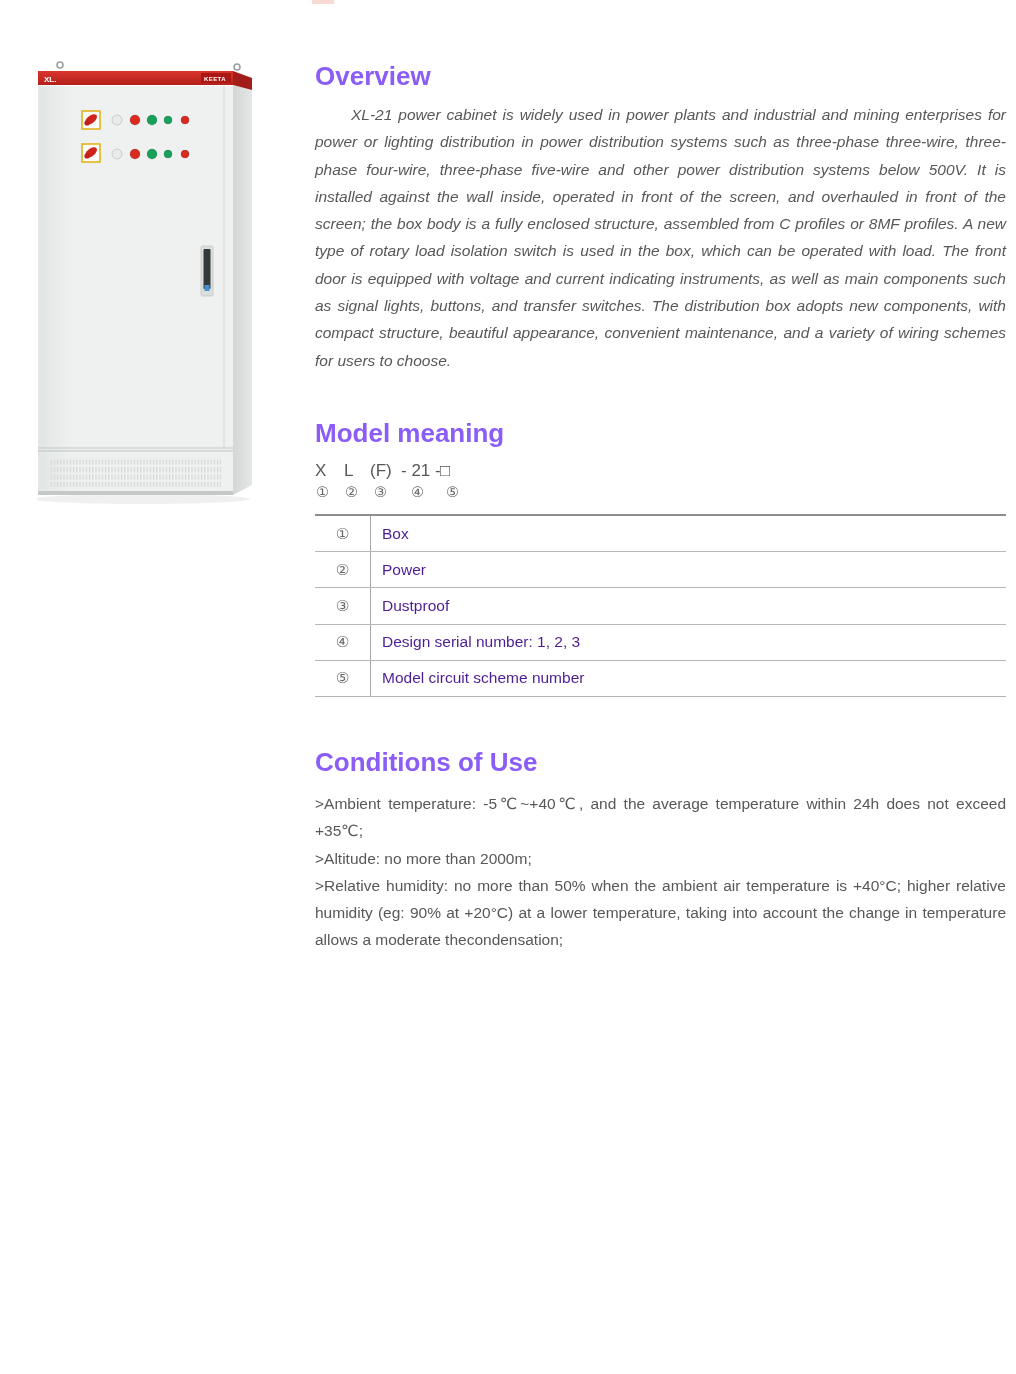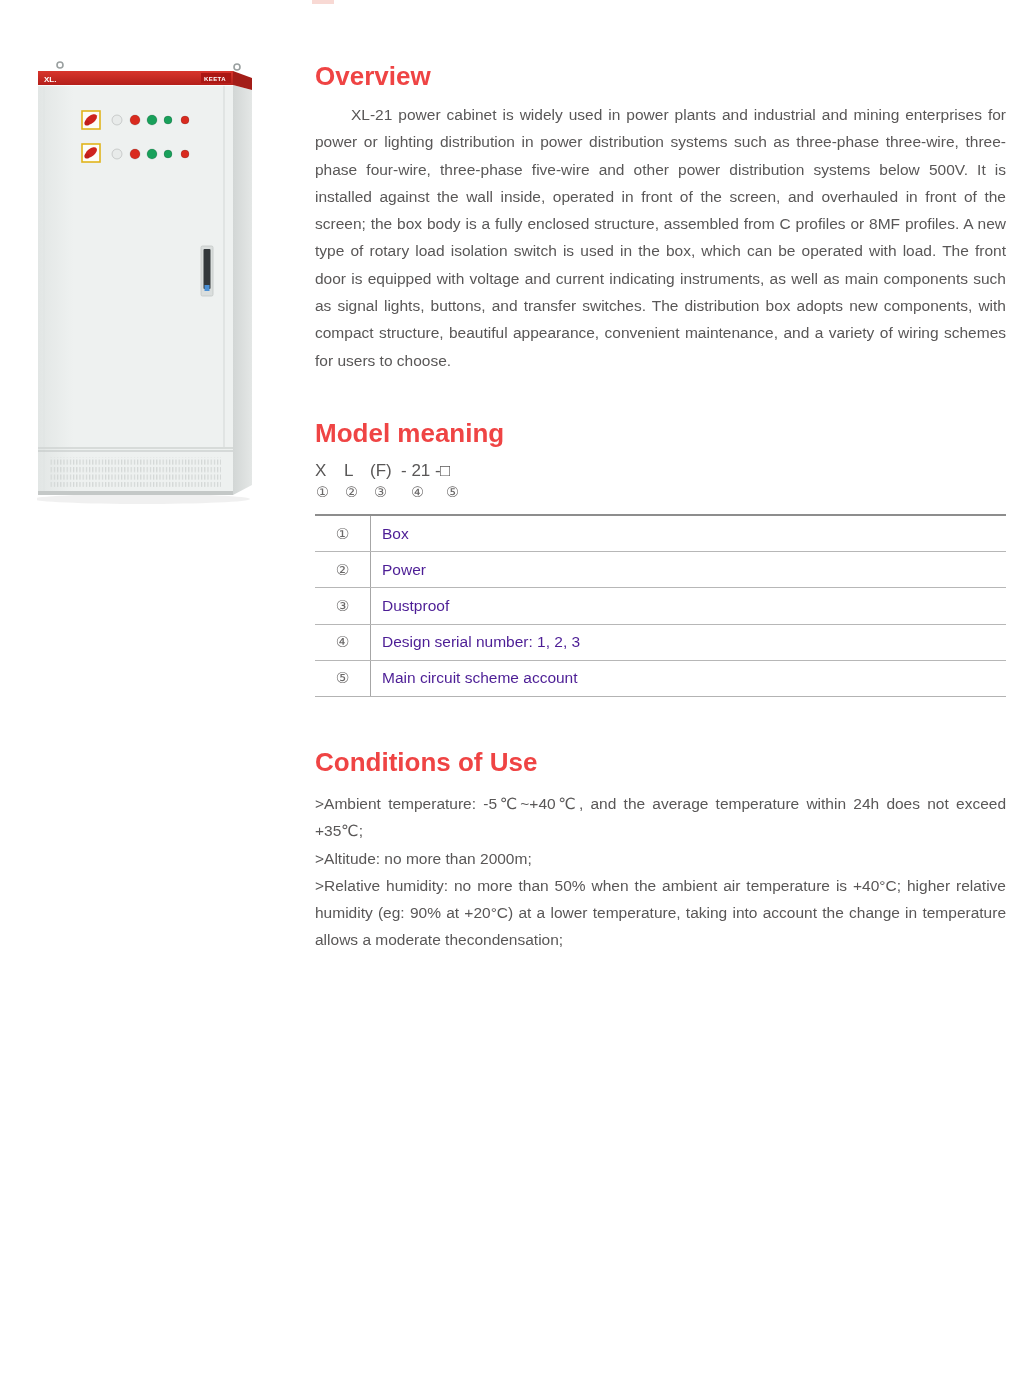--- a/index.html
+++ b/index.html
@@ -1,27 +1,27 @@
 <!DOCTYPE html>
 <html><head>
 <meta charset="utf-8">
 <style>
   html,body{margin:0;padding:0;background:#ffffff;}
   .page{position:relative;width:1016px;height:1014px;background:#fff;overflow:hidden;
         font-family:"Liberation Sans","DejaVu Sans",sans-serif;color:#595757;}
   .artifact{position:absolute;left:312px;top:0;width:22px;height:4px;background:#f6cfc9;opacity:.8;}
 
   
-  .sec-title{position:absolute;left:315px;font-size:26px;font-weight:bold;color:#ef4444;line-height:1.1;}
+  .sec-title{position:absolute;left:315px;font-size:26px;font-weight:bold;color:#8b5cf6;line-height:1.1;}
 
   
   .body-text{position:absolute;left:315px;width:691px;font-size:15.5px;line-height:27.3px;
              text-align:justify;color:#595757;}
   .body-text p{margin:0;}
-  .indent{text-indent:36px;}
+  .indent{text-indent:36px;font-style:italic;}
 
   
   .code-row{position:absolute;left:315px;height:22px;width:220px;}
   .code-row span{position:absolute;top:0;font-size:17px;color:#595757;white-space:nowrap;}
   .code-digits{position:absolute;left:315px;height:20px;width:220px;}
   .code-digits span{position:absolute;top:0;font-size:14.5px;color:#6b6969;
                     font-family:"DejaVu Sans",sans-serif;}
   .p1{left:0;} .p2{left:29px;} .p3{left:55px;} .p4{left:86px;} .p5{left:125px;font-size:16px;}
   .d1{left:1px;} .d2{left:30px;} .d3{left:59px;} .d4{left:96px;} .d5{left:131px;}
 
@@ -162,21 +162,21 @@
     <div class="mrow">
       <div class="mnum">③</div>
       <div class="mdesc">Dustproof</div>
     </div>
     <div class="mrow">
       <div class="mnum">④</div>
       <div class="mdesc">Design serial number: 1, 2, 3</div>
     </div>
     <div class="mrow">
       <div class="mnum">⑤</div>
-      <div class="mdesc">Main circuit scheme account</div>
+      <div class="mdesc">Model circuit scheme number</div>
     </div>
   </div>
 
   <div class="sec-title" style="top:748px;">Conditions of Use</div>
   <div class="body-text" style="top:790px;">
     <p>&gt;Ambient temperature: -5℃~+40℃, and the average temperature within 24h does not exceed +35℃;</p>
     <p>&gt;Altitude: no more than 2000m;</p>
     <p>&gt;Relative humidity: no more than 50% when the ambient air temperature is +40°C; higher relative humidity (eg: 90% at +20°C) at a lower temperature, taking into account the change in temperature allows a moderate thecondensation;</p>
   </div>
 

